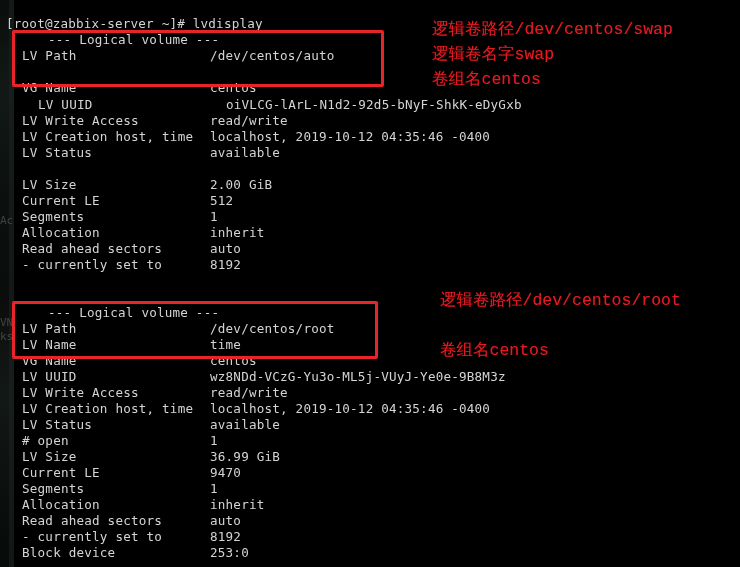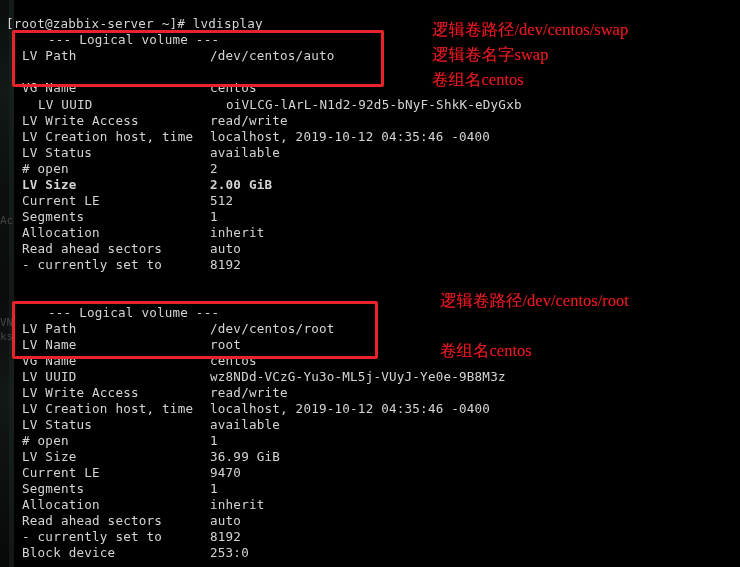--- a/index.html
+++ b/index.html
@@ -79,21 +79,21 @@
     border: 3px solid #e8232a;
     border-radius: 2px;
     box-sizing: border-box;
     pointer-events: none;
   }
 
   
   .annot {
     position: absolute;
     color: #e31c24;
-    font-family: Liberation Serif, serif;
+    font-family: Liberation Mono, monospace;
     font-size: 16.5px;
     line-height: 25px;
     white-space: nowrap;
     text-shadow: 0 0 1px rgba(200,0,0,0.55);
   }
 </style>
 </head>
 <body>
 
 <div id="screen">
@@ -113,34 +113,33 @@
     
     <div class="line hdr" style="top:20px;">--- Logical volume ---</div>
 
     
     <div class="line indent-1" style="top:36px;"><span class="lbl">LV Path</span><span>/dev/centos/auto</span></div>
     <div class="line indent-1" style="top:68px;"><span class="lbl">VG Name</span><span>centos</span></div>
     <div class="line indent-1" style="top:85px;padding-left:38px;"><span class="lbl">LV UUID</span><span>oiVLCG-lArL-N1d2-92d5-bNyF-ShkK-eDyGxb</span></div>
     <div class="line indent-1" style="top:101px;"><span class="lbl">LV Write Access</span><span>read/write</span></div>
     <div class="line indent-1" style="top:117px;"><span class="lbl">LV Creation host, time</span><span>localhost, 2019-10-12 04:35:46 -0400</span></div>
     <div class="line indent-1" style="top:133px;"><span class="lbl">LV Status</span><span>available</span></div>
-    <div class="line indent-1" style="top:149px;"><span class="lbl"># open</span><span>2</span></div>
-    <div class="line indent-1" style="top:165px;font-weight:bold;"><span class="lbl">LV Size</span><span>2.00 GiB</span></div>
+    <div class="line indent-1" style="top:165px;"><span class="lbl">LV Size</span><span>2.00 GiB</span></div>
     <div class="line indent-1" style="top:181px;"><span class="lbl">Current LE</span><span>512</span></div>
     <div class="line indent-1" style="top:197px;"><span class="lbl">Segments</span><span>1</span></div>
     <div class="line indent-1" style="top:213px;"><span class="lbl">Allocation</span><span>inherit</span></div>
     <div class="line indent-1" style="top:229px;"><span class="lbl">Read ahead sectors</span><span>auto</span></div>
     <div class="line indent-1" style="top:245px;"><span class="lbl">- currently set to</span><span>8192</span></div>
 
     
     <div class="line hdr" style="top:293px;">--- Logical volume ---</div>
 
     
     <div class="line indent-1" style="top:309px;"><span class="lbl">LV Path</span><span>/dev/centos/root</span></div>
-    <div class="line indent-1" style="top:325px;"><span class="lbl">LV Name</span><span>root</span></div>
+    <div class="line indent-1" style="top:325px;"><span class="lbl">LV Name</span><span>time</span></div>
     <div class="line indent-1" style="top:341px;"><span class="lbl">VG Name</span><span>centos</span></div>
     <div class="line indent-1" style="top:357px;"><span class="lbl">LV UUID</span><span>wz8NDd-VCzG-Yu3o-ML5j-VUyJ-Ye0e-9B8M3z</span></div>
     <div class="line indent-1" style="top:373px;"><span class="lbl">LV Write Access</span><span>read/write</span></div>
     <div class="line indent-1" style="top:389px;"><span class="lbl">LV Creation host, time</span><span>localhost, 2019-10-12 04:35:46 -0400</span></div>
     <div class="line indent-1" style="top:405px;"><span class="lbl">LV Status</span><span>available</span></div>
     <div class="line indent-1" style="top:421px;"><span class="lbl"># open</span><span>1</span></div>
     <div class="line indent-1" style="top:437px;"><span class="lbl">LV Size</span><span>36.99 GiB</span></div>
     <div class="line indent-1" style="top:453px;"><span class="lbl">Current LE</span><span>9470</span></div>
     <div class="line indent-1" style="top:469px;"><span class="lbl">Segments</span><span>1</span></div>
     <div class="line indent-1" style="top:485px;"><span class="lbl">Allocation</span><span>inherit</span></div>

